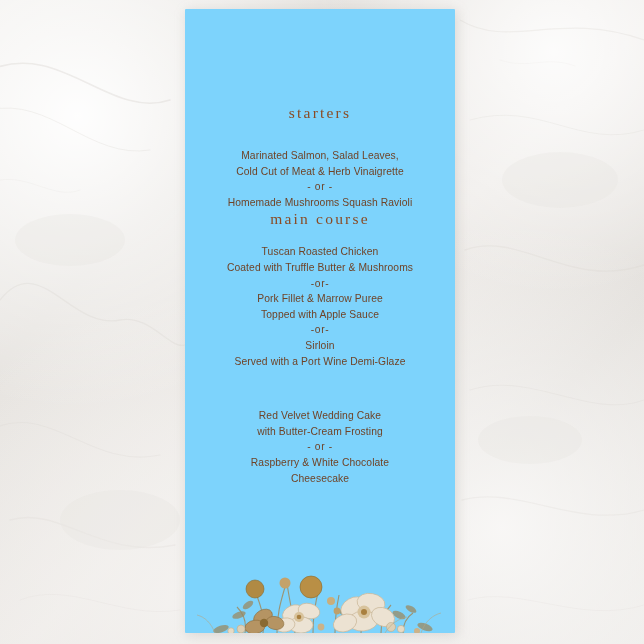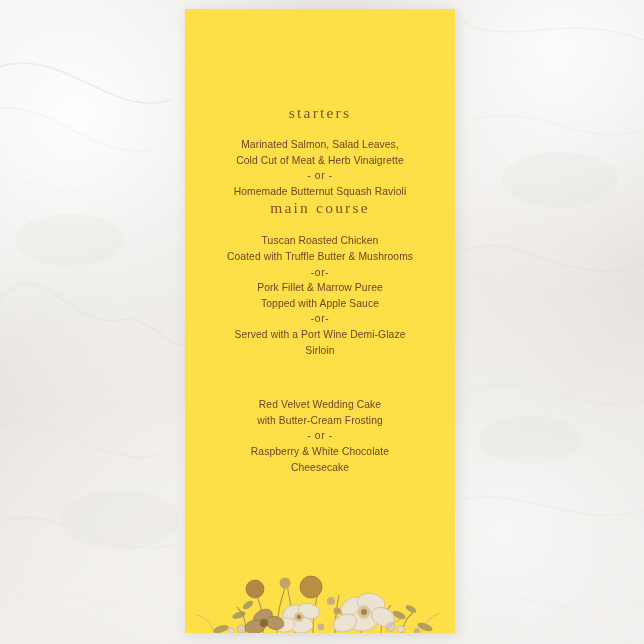--- a/index.html
+++ b/index.html
@@ -41,21 +41,21 @@
     background: rgba(120,115,110,0.18);
     filter: blur(6px);
     border-radius: 2px;
   }
   .card {
     position: absolute;
     left: 185px;
     top: 9px;
     width: 270px;
     height: 624px;
-    background: #fde047;
+    background: #7dd3fc;
     border-radius: 1px;
     overflow: hidden;
   }
   .card-inner {
     position: absolute;
     inset: 0;
     padding: 0 22px;
     box-sizing: border-box;
   }
 
@@ -68,21 +68,21 @@
     font-size: 15.5px;
     letter-spacing: 2.2px;
     font-weight: 400;
     margin: 0;
   }
   .s-starters { margin-top: 95px; }
   .s-main     { }
   .s-dessert  { margin-top: 39px; }
 
   .lines {
-    margin-top: 15px;
+    margin-top: 26px;
   }
   .s-main .lines { margin-top: 16px; }
   .s-dessert .lines { margin-top: 15px; }
 
   .line {
     color: #6f4327;
     font-family: "Liberation Sans", sans-serif;
     font-size: 10.3px;
     line-height: 15.6px;
     letter-spacing: 0.1px;
@@ -134,35 +134,35 @@
 
 <div class="card">
   <div class="card-inner">
 
     <div class="section s-starters">
       <div class="section-title">starters</div>
       <div class="lines">
         <div class="line">Marinated Salmon, Salad Leaves,</div>
         <div class="line">Cold Cut of Meat &amp; Herb Vinaigrette</div>
         <div class="line sep">- or -</div>
-        <div class="line">Homemade Butternut Squash Ravioli</div>
+        <div class="line">Homemade Mushrooms Squash Ravioli</div>
       </div>
     </div>
 
     <div class="section s-main">
       <div class="section-title">main course</div>
       <div class="lines">
         <div class="line">Tuscan Roasted Chicken</div>
         <div class="line">Coated with Truffle Butter &amp; Mushrooms</div>
         <div class="line sep">-or-</div>
         <div class="line">Pork Fillet &amp; Marrow Puree</div>
         <div class="line">Topped with Apple Sauce</div>
         <div class="line sep">-or-</div>
+        <div class="line">Sirloin</div>
         <div class="line">Served with a Port Wine Demi-Glaze</div>
-        <div class="line">Sirloin</div>
       </div>
     </div>
 
     <div class="section s-dessert">
       <div class="lines">
         <div class="line">Red Velvet Wedding Cake</div>
         <div class="line">with Butter-Cream Frosting</div>
         <div class="line sep">- or -</div>
         <div class="line">Raspberry &amp; White Chocolate</div>
         <div class="line">Cheesecake</div>

